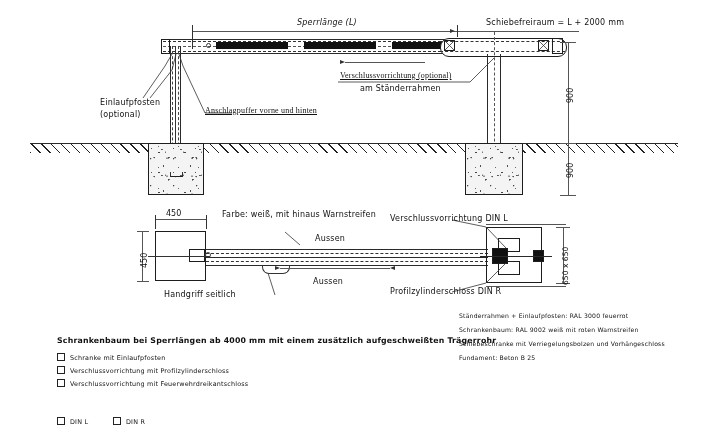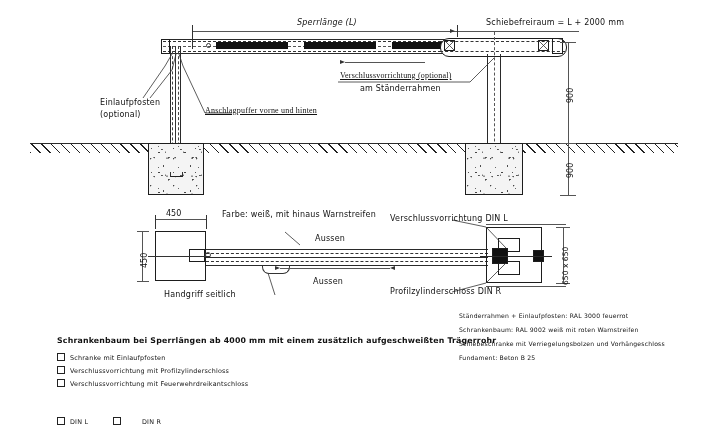--- a/index.html
+++ b/index.html
@@ -207,20 +207,20 @@
   <div class="chk" style="left:57px;top:366px;"></div>
   <div class="txt sm" style="left:70px;top:367px;">Verschlussvorrichtung mit Profilzylinderschloss</div>
 
   <div class="chk" style="left:57px;top:379px;"></div>
   <div class="txt sm" style="left:70px;top:380px;">Verschlussvorrichtung mit Feuerwehrdreikantschloss</div>
 
 
   <div class="chk" style="left:57px;top:417px;"></div>
   <div class="txt sm" style="left:70px;top:418px;">DIN L</div>
   <div class="chk" style="left:113px;top:417px;"></div>
-  <div class="txt sm" style="left:142px;top:418px;text-align:center;">DIN R</div>
+  <div class="txt sm" style="left:126px;top:418px;text-align:center;">DIN R</div>
 
   <div class="txt xs" style="left:459px;top:312px;">Ständerrahmen + Einlaufpfosten: RAL 3000 feuerrot</div>
   <div class="txt xs" style="left:459px;top:326px;">Schrankenbaum: RAL 9002 weiß mit roten Warnstreifen</div>
   <div class="txt xs" style="left:459px;top:340px;">Schiebeschranke mit Verriegelungsbolzen und Vorhängeschloss</div>
   <div class="txt xs" style="left:459px;top:354px;">Fundament: Beton B 25</div>
 
 </div>
 
 </body></html>

